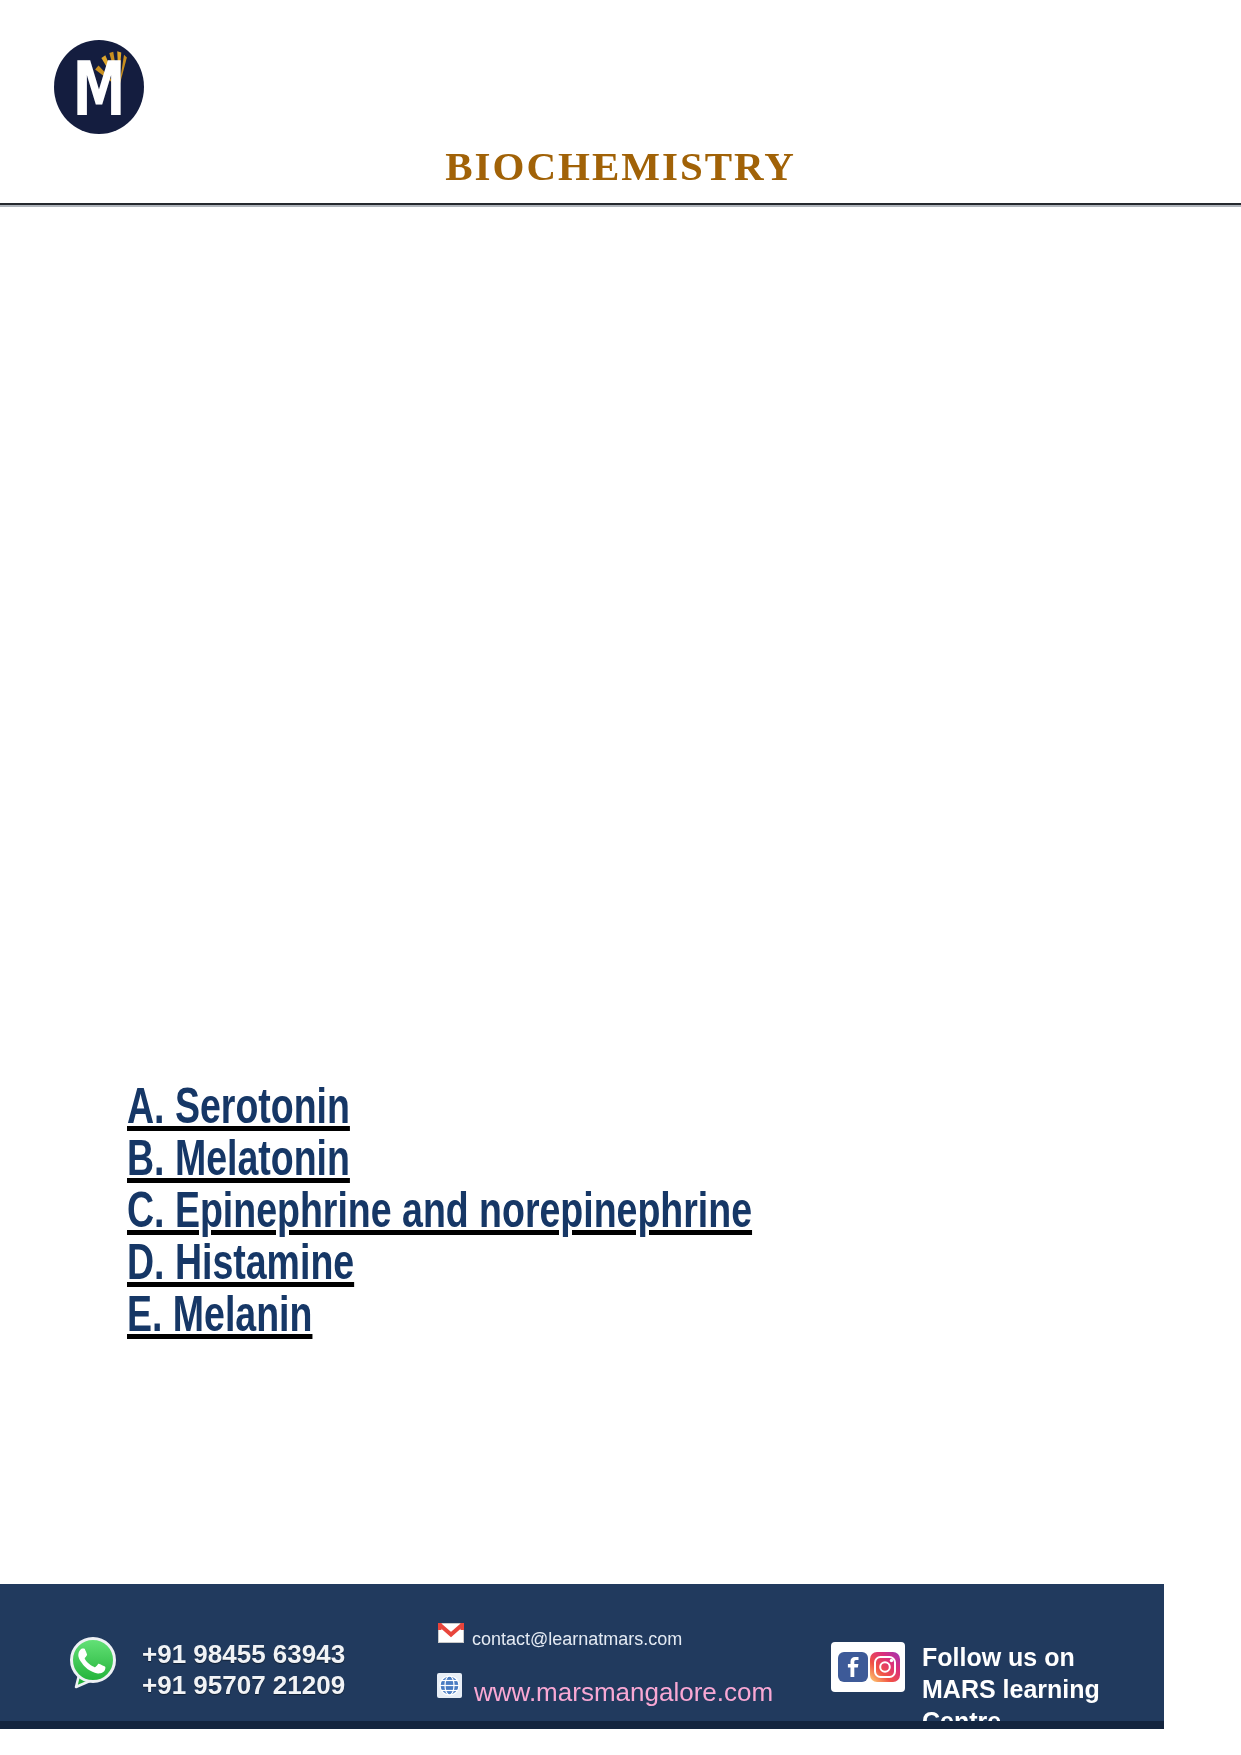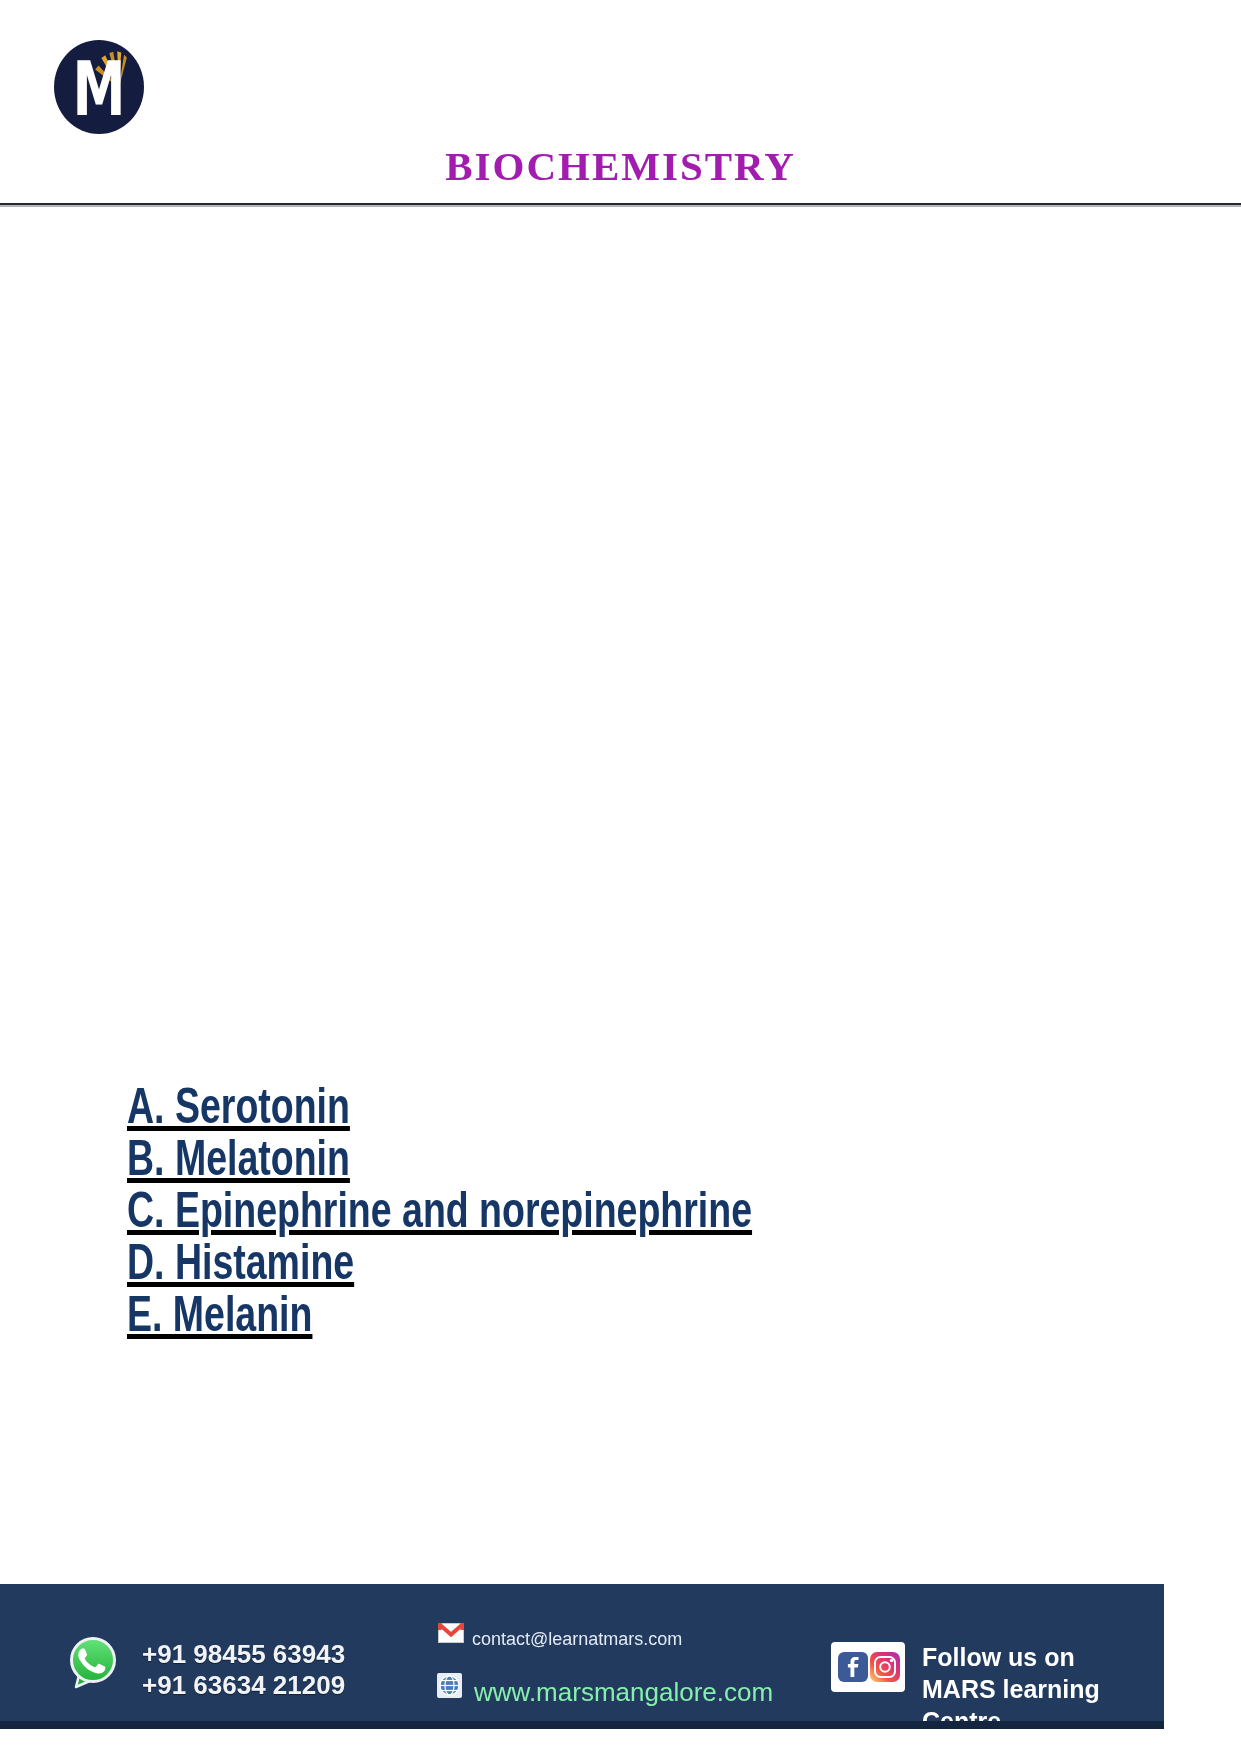--- a/index.html
+++ b/index.html
@@ -12,42 +12,42 @@
   .circle-logo .mono{position:absolute;left:50%;top:12px;width:100%;text-align:center;
         font-family:"DejaVu Sans",sans-serif;font-weight:bold;font-size:74px;line-height:74px;
         color:#ffffff;transform:translateX(-50%) scaleX(.72);transform-origin:center top;}
   .fan{position:absolute;}
   .mars-wrap{position:absolute;left:468px;top:33px;height:100px;}
   .mars-text{display:inline-block;transform:scaleX(.82);transform-origin:0 0;
         font-family:"DejaVu Sans",sans-serif;font-weight:bold;font-size:96px;line-height:95px;
         letter-spacing:-5px;color:#1b2356;}
   .biochem{position:absolute;left:0;top:144px;width:1241px;text-align:center;
         font-family:"Liberation Serif",serif;font-weight:bold;font-size:41px;line-height:44px;
-        letter-spacing:2px;color:#a21caf;}
+        letter-spacing:2px;color:#a16207;}
   .rule{position:absolute;left:0;top:203px;width:1241px;height:2px;background:#26292e;
         box-shadow:0 2px 0 rgba(150,156,165,.75);}
 
   
   .q-wrap{position:absolute;left:127px;top:882px;width:1100px;}
   .q-text{transform:scaleX(.755);transform-origin:0 0;width:1600px;
         font-weight:bold;font-size:53px;line-height:51.5px;color:#141414;white-space:pre-line;}
   .opts{position:absolute;left:127px;top:1080px;width:1100px;text-decoration:underline;}
   .opts-inner{transform:scaleX(.75);transform-origin:0 0;width:1500px;}
   .opt{font-weight:bold;font-size:50px;line-height:52px;color:#163766;}
 
   
   .footer{position:absolute;left:0;top:1584px;width:1164px;height:145px;background:#213a5e;}
   .footer .strip{position:absolute;left:0;bottom:0;width:100%;height:8px;background:#14253f;}
   .wa{position:absolute;left:66px;top:51px;width:52px;height:55px;}
   .phones{position:absolute;left:142px;top:55px;color:#f1f3f6;font-weight:bold;font-size:26px;
         line-height:31px;text-shadow:0 1px 1px rgba(0,0,0,.45);}
   .mailrow-icon{position:absolute;left:438px;top:39px;width:26px;height:20px;}
   .mailrow-text{position:absolute;left:472px;top:42px;color:#e4eaf3;font-size:18px;line-height:26px;}
   .webrow-icon{position:absolute;left:437px;top:89px;width:25px;height:25px;}
-  .webrow-text{position:absolute;left:474px;top:95px;color:#86efac;font-size:26px;line-height:26px;}
+  .webrow-text{position:absolute;left:474px;top:95px;color:#f9a8d4;font-size:26px;line-height:26px;}
   .social-box{position:absolute;left:831px;top:58px;width:74px;height:50px;background:#ffffff;
         border-radius:4px;}
   .social-box .fb{position:absolute;left:7px;top:10px;width:30px;height:30px;}
   .social-box .ig{position:absolute;left:39px;top:10px;width:30px;height:30px;}
   .follow{position:absolute;left:922px;top:57px;color:#ffffff;font-weight:bold;font-size:25px;
         line-height:32px;}
 </style>
 </head>
 <body>
 
@@ -88,21 +88,21 @@
           <stop offset="1" stop-color="#23b33a"></stop>
         </linearGradient>
       </defs>
       <path d="M10 52 L14 36 L26 45 Z" fill="#23b33a" stroke="#eef1f5" stroke-width="2.5" stroke-linejoin="round"></path>
       <circle cx="27" cy="25" r="21.5" fill="url(#wag)" stroke="#eef1f5" stroke-width="3"></circle>
       <path d="M19.2 14.6c-.5-1.1-1-1.1-1.5-1.1h-1.3c-.4 0-1.2.2-1.8.9-.6.7-2.3 2.3-2.3 5.5s2.4 6.4 2.7 6.8c.3.4 4.6 7.4 11.4 10 5.6 2.2 6.8 1.8 8 1.6 1.2-.1 4-1.6 4.5-3.2.6-1.6.6-2.9.4-3.2-.2-.3-.6-.5-1.3-.8-.7-.4-4-2-4.6-2.2-.6-.2-1.1-.3-1.5.3-.5.7-1.8 2.2-2.2 2.6-.4.5-.8.5-1.5.2-.7-.4-2.9-1.1-5.5-3.4-2-1.8-3.4-4-3.8-4.7-.4-.7 0-1.1.3-1.4.3-.3.7-.8 1-1.2.3-.4.5-.7.7-1.1.2-.4.1-.8 0-1.2-.2-.4-1.4-3.6-2-4.4z" fill="#ffffff"></path>
     </svg>
 
     <div class="phones">
       <div>+91 98455 63943</div>
-      <div>+91 63634 21209</div>
+      <div>+91 95707 21209</div>
     </div>
 
     <svg class="mailrow-icon" viewBox="0 0 26 20">
       <rect x="0.5" y="0.5" width="25" height="19" fill="#ffffff" stroke="#c9c9c9"></rect>
       <rect x="0" y="0" width="3.5" height="7" fill="#e8453c"></rect>
       <rect x="22.5" y="0" width="3.5" height="7" fill="#e8453c"></rect>
       <path d="M1.5 1.5 L13 11.5 L24.5 1.5" stroke="#e8453c" stroke-width="4" fill="none"></path>
     </svg>
     <div class="mailrow-text">contact@learnatmars.com</div>
 

